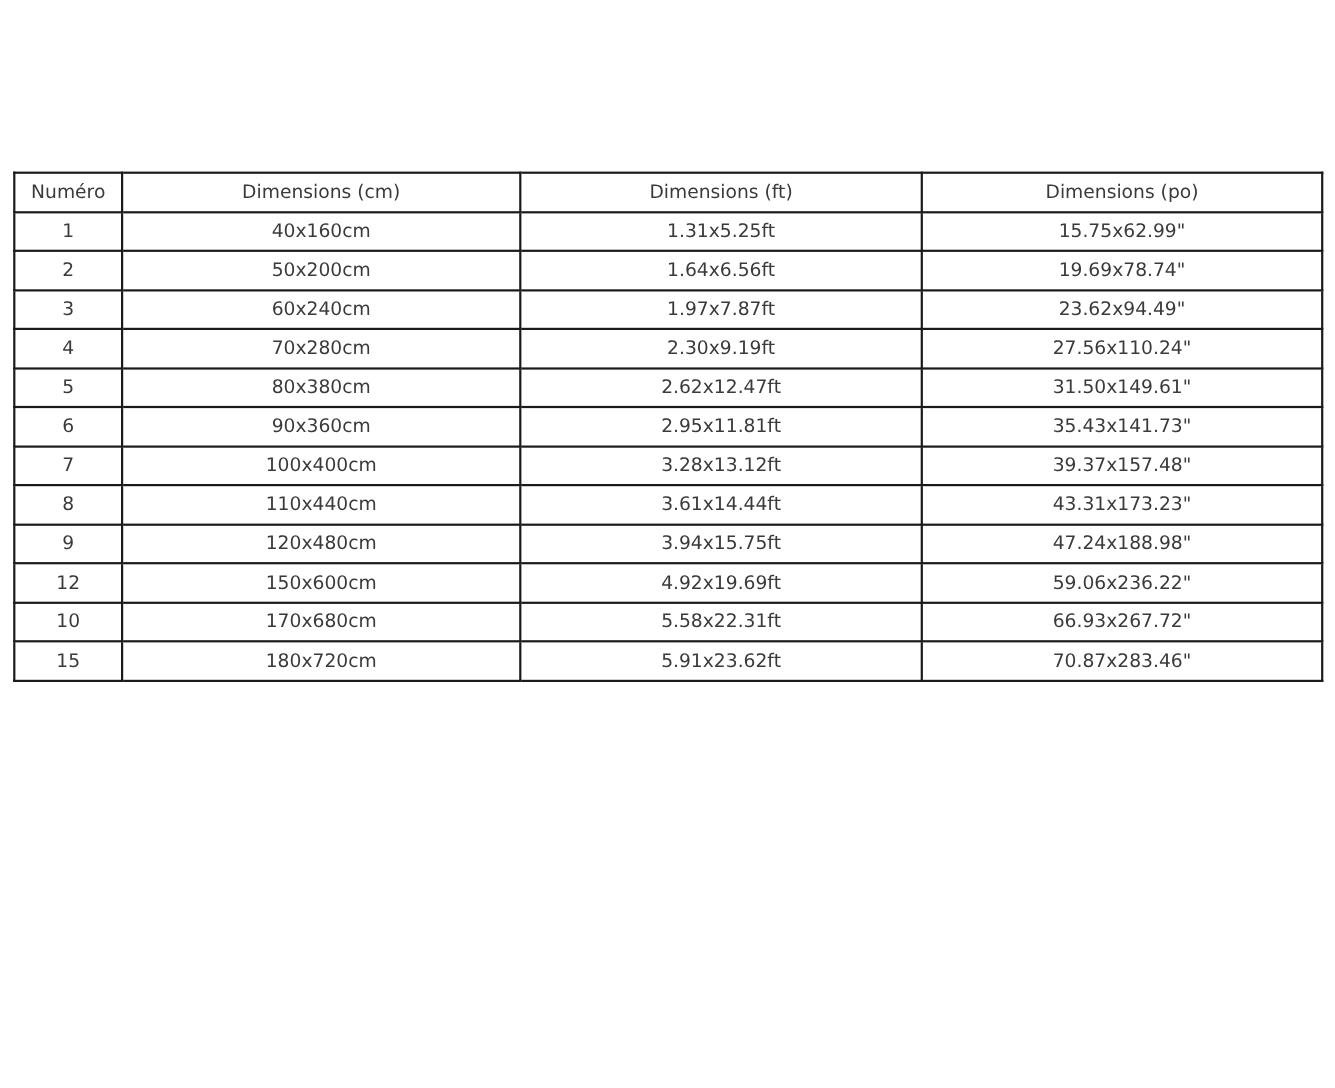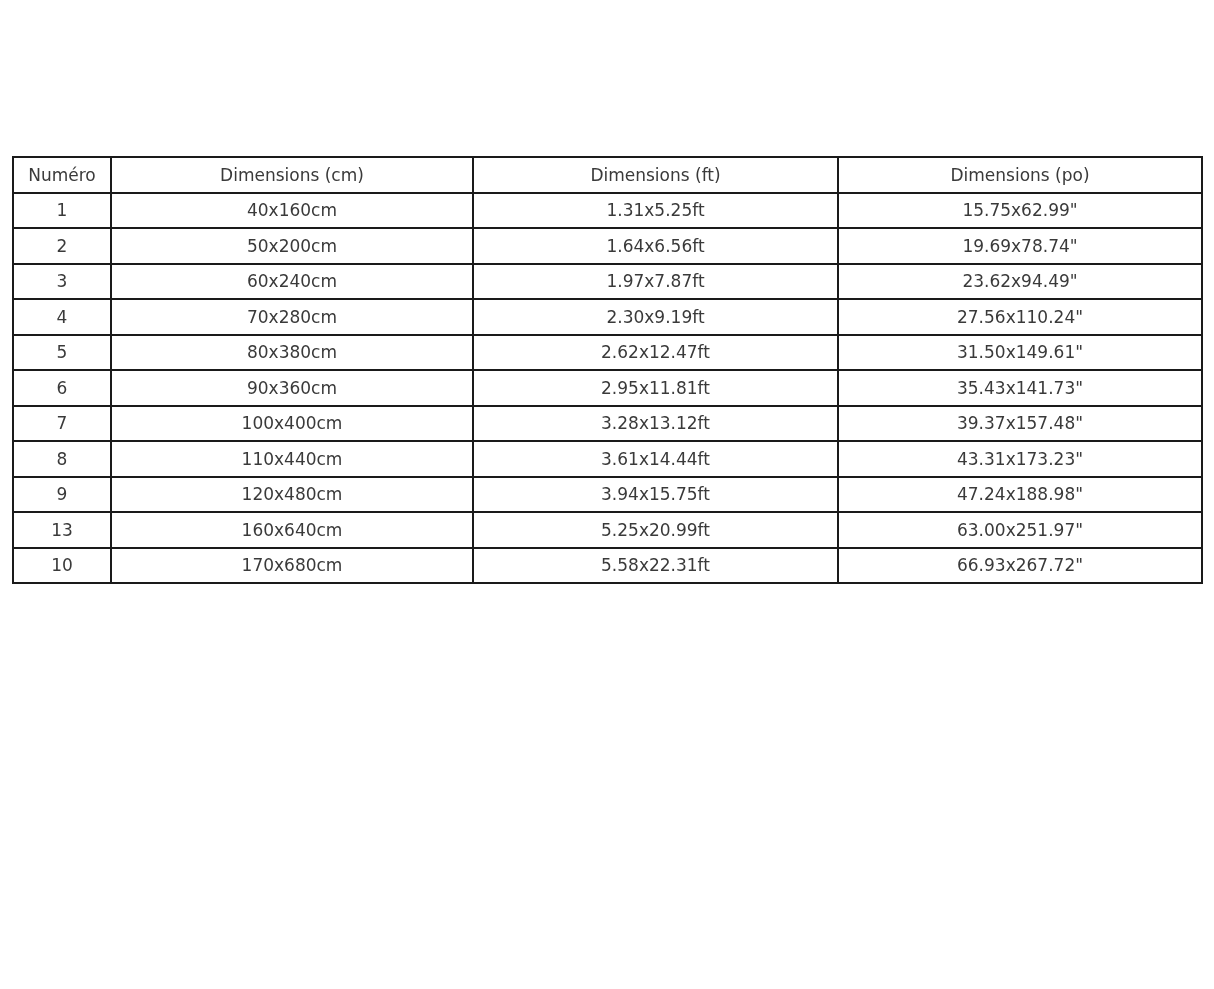--- a/index.html
+++ b/index.html
@@ -108,26 +108,32 @@
           <td>3.61x14.44ft</td>
           <td>43.31x173.23"</td>
         </tr>
         <tr>
           <td>9</td>
           <td>120x480cm</td>
           <td>3.94x15.75ft</td>
           <td>47.24x188.98"</td>
         </tr>
         <tr>
-          <td>13</td>
-          <td>160x640cm</td>
-          <td>5.25x20.99ft</td>
-          <td>63.00x251.97"</td>
+          <td>12</td>
+          <td>150x600cm</td>
+          <td>4.92x19.69ft</td>
+          <td>59.06x236.22"</td>
         </tr>
         <tr>
           <td>10</td>
           <td>170x680cm</td>
           <td>5.58x22.31ft</td>
           <td>66.93x267.72"</td>
         </tr>
+        <tr>
+          <td>15</td>
+          <td>180x720cm</td>
+          <td>5.91x23.62ft</td>
+          <td>70.87x283.46"</td>
+        </tr>
       </tbody>
   </table>
 </div>
 
 </body></html>

